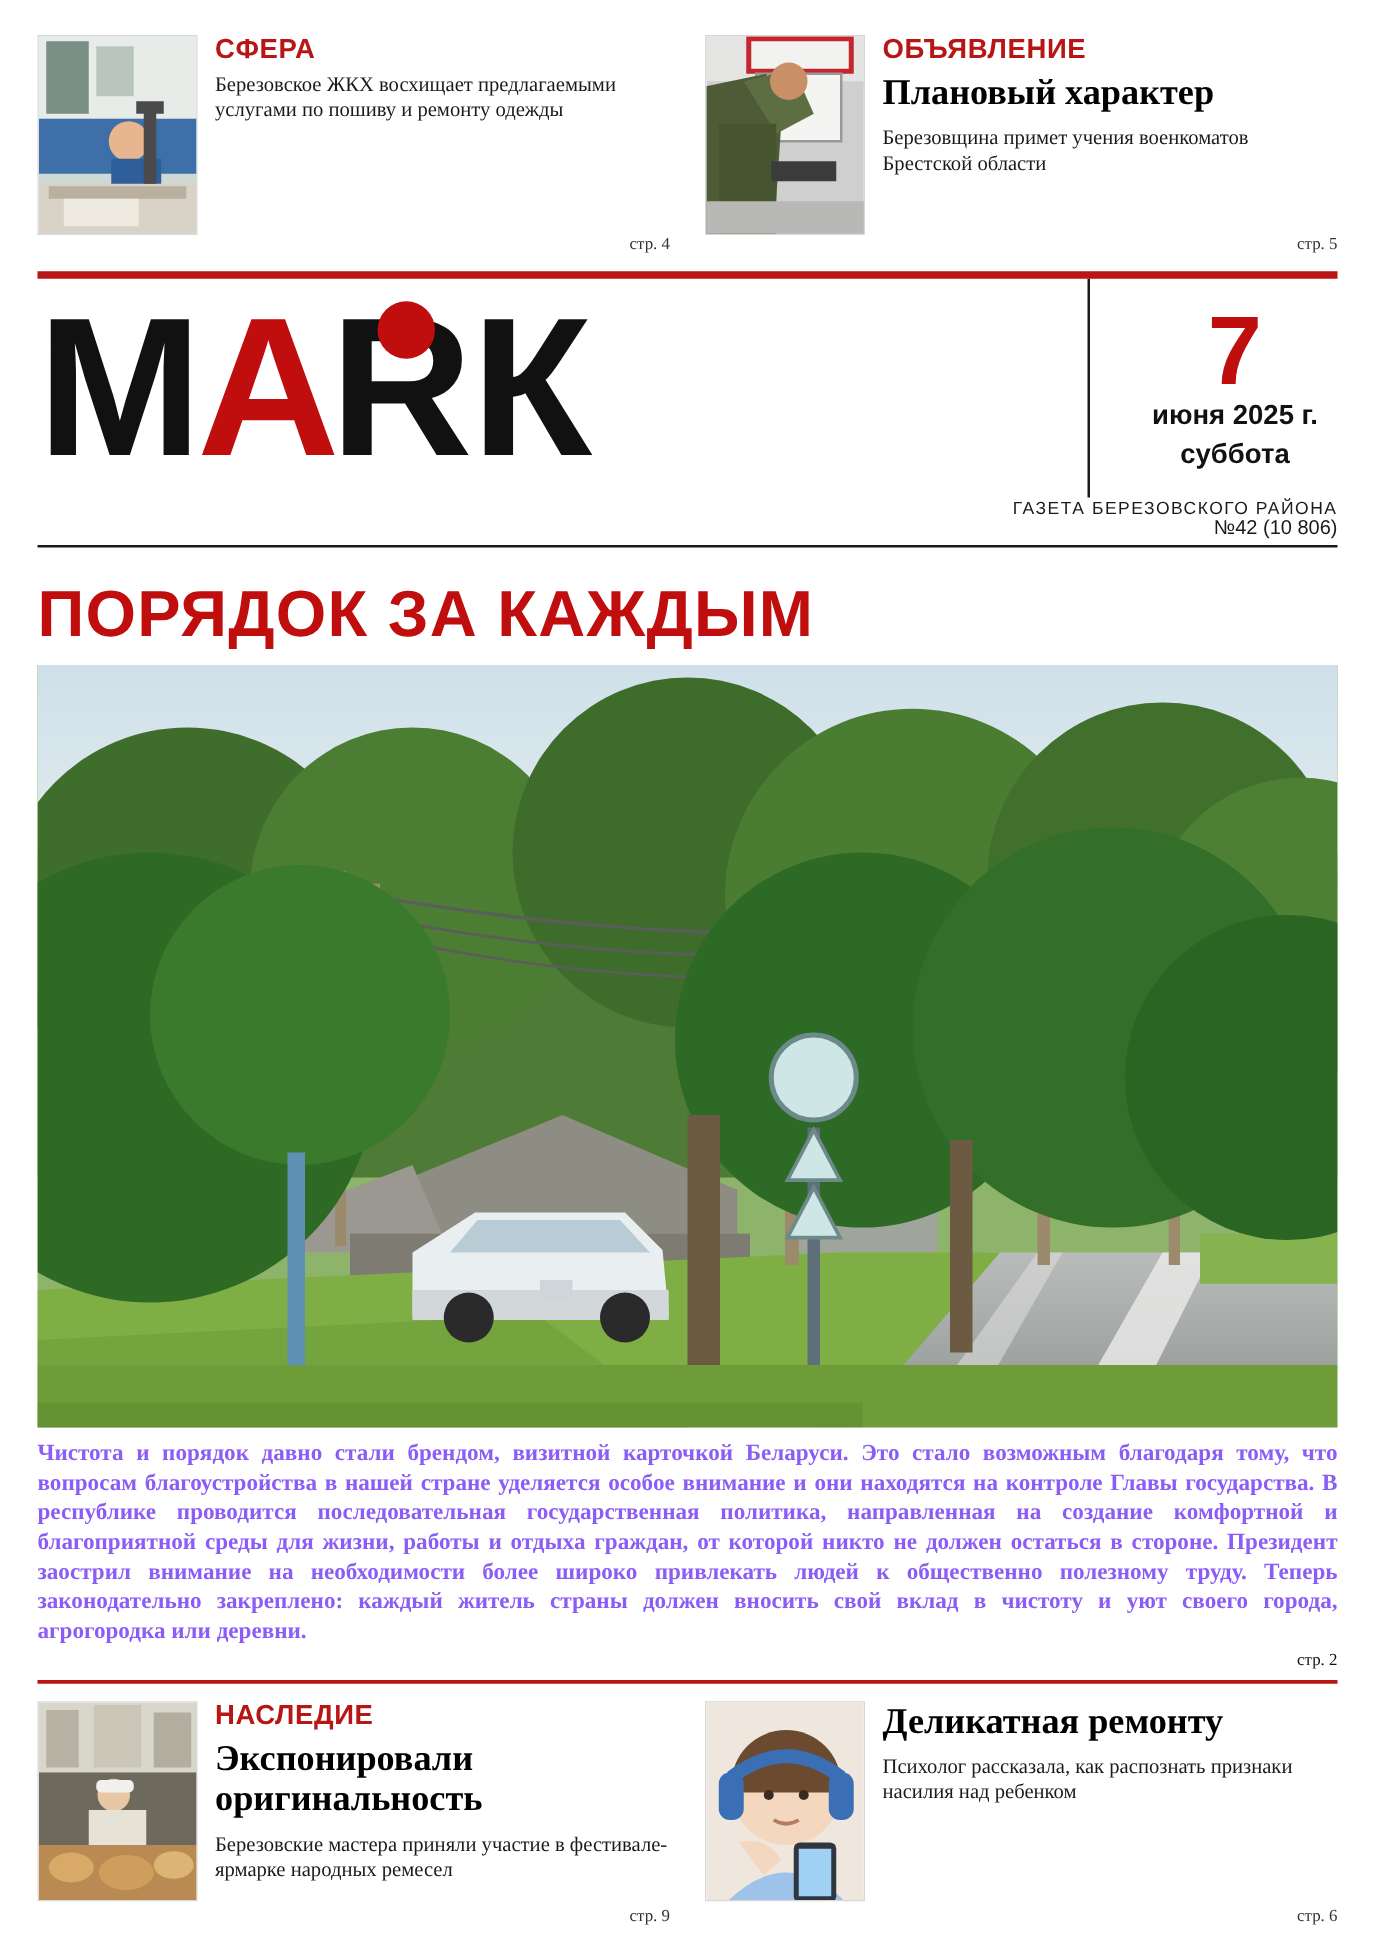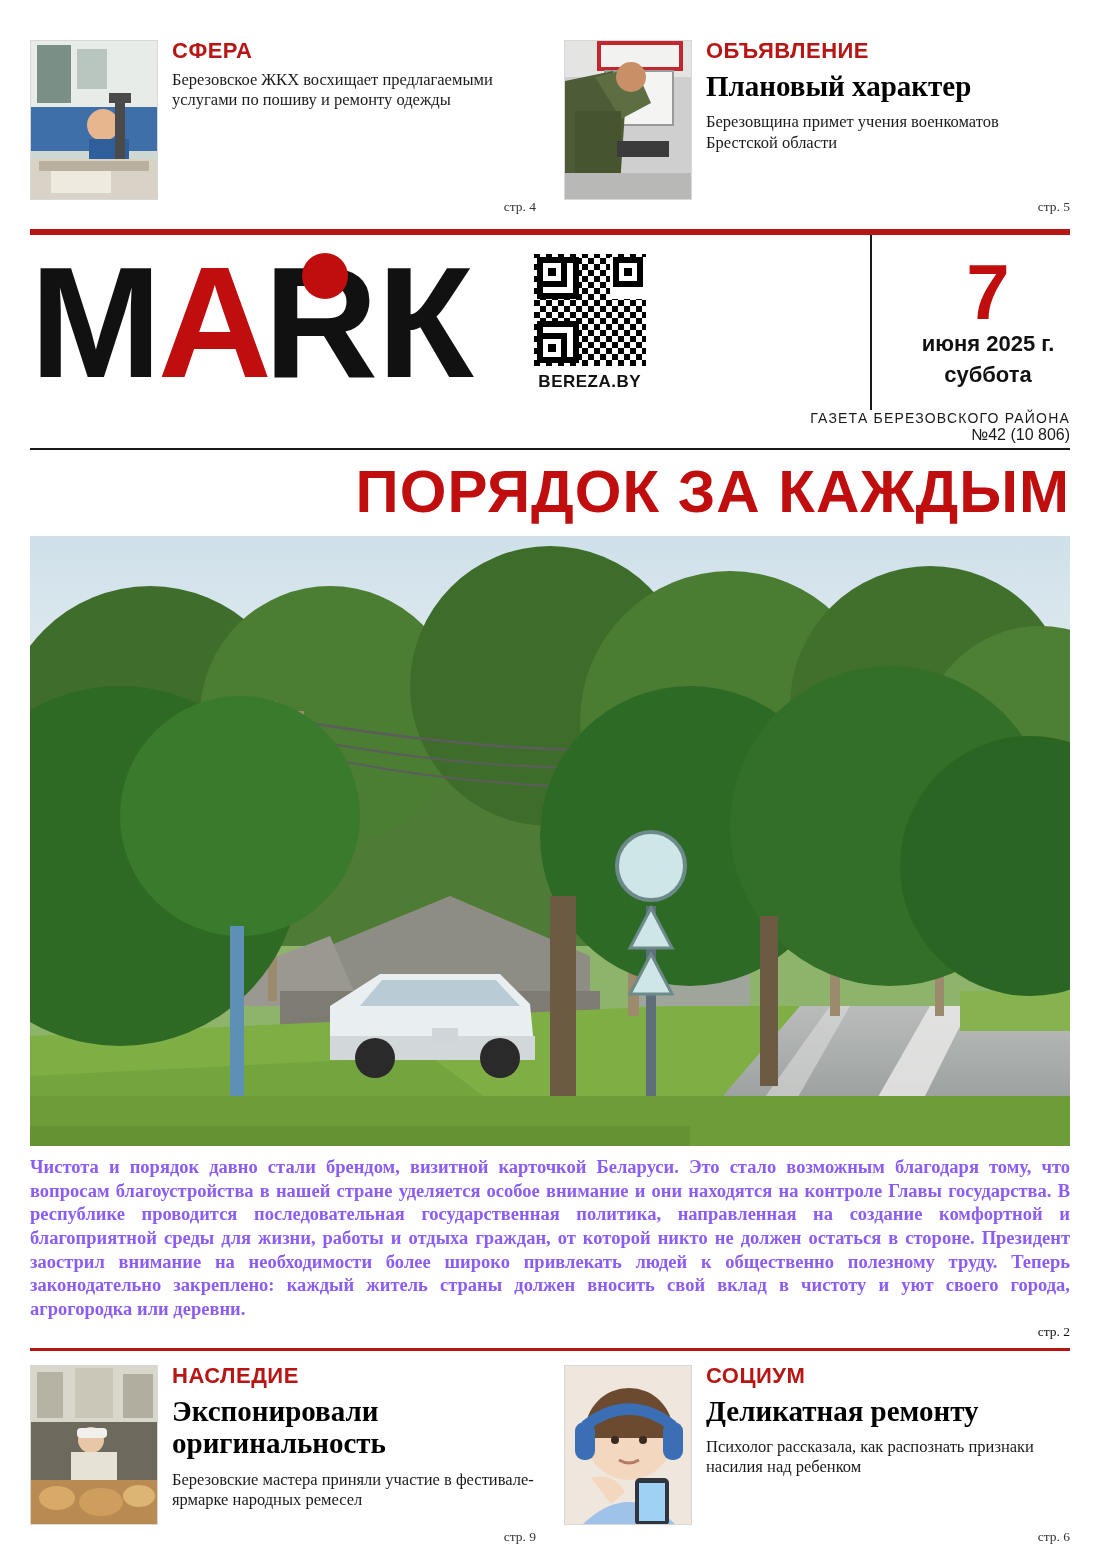--- a/index.html
+++ b/index.html
@@ -9,21 +9,21 @@
   }
   body {
     width: 1100px; height: 1556px;
     font-family: "Liberation Serif", serif;
     color: #111;
     position: relative;
     overflow: hidden;
   }
   .page {
     width: 1100px; height: 1556px;
-    padding: 40px 30px 0 30px;
+    padding: 28px 30px 0 30px;
     position: relative;
   }
 
   
   .top-teasers {
     display: flex;
     gap: 28px;
     height: 175px;
   }
   .teaser {
@@ -197,25 +197,25 @@
     font-family: "Liberation Sans", sans-serif;
     font-size: 16px;
     color: #1a1a1a;
   }
 
   
   .main-headline {
     font-family: "Liberation Sans", sans-serif;
     font-weight: bold;
     color: #c00d0d;
-    font-size: 60px;
+    font-size: 52px;
     line-height: 1;
-    text-align: right;
+    text-align: left;
     letter-spacing: 1px;
-    margin: 12px 0 14px 0;
+    margin: 28px 0 14px 0;
   }
 
   
   .hero {
     position: relative;
     width: 1040px;
     height: 610px;
     overflow: hidden;
     background: #8db46a;
   }
@@ -313,28 +313,20 @@
     <div class="logo-wrap">
       <div class="logo">
         <span>М</span>
           <span class="red">А</span>
           <span class="mirror">Я</span>
           <span>К</span>
       </div>
       <div class="logo-dot"></div>
     </div>
 
-    <div class="qr-block">
-      <div class="qr">
-        <span class="qr-inner1"></span>
-          <span class="qr-inner2"></span>
-          <span class="qr-inner3"></span>
-      </div>
-      <div class="qr-label">BEREZA.BY</div>
-    </div>
 
     <div class="date-block">
       <div class="date-num">7</div>
       <div class="date-line">июня 2025 г.</div>
       <div class="date-line">суббота</div>
     </div>
   </div>
 
   <div class="strip">
     <div class="strip-left">ГАЗЕТА БЕРЕЗОВСКОГО РАЙОНА</div>
@@ -495,21 +487,20 @@
           <circle cx="50" cy="74" r="4" fill="#3b2a1e"></circle>
           <circle cx="78" cy="74" r="4" fill="#3b2a1e"></circle>
           <path d="M54 94 q10 6 20 0" stroke="#b57c62" stroke-width="3" fill="none"></path>
           <path d="M16 160 q48 -48 96 0 z" fill="#9fc2e8"></path>
           <rect x="70" y="112" width="34" height="48" rx="5" fill="#2f3640"></rect>
           <rect x="74" y="117" width="26" height="38" fill="#9fd1f5"></rect>
           <path d="M26 112 q22 -6 34 14 l-14 12 z" fill="#f3d8bf"></path>
         </svg>
       </div>
       <div class="teaser-body">
-        <div class="kicker">СОЦИУМ</div>
         <div class="teaser-title">Деликатная ремонту</div>
         <div class="teaser-text">Психолог рассказала, как распознать признаки насилия над ребенком</div>
         <div class="teaser-page">стр. 6</div>
       </div>
     </div>
   </div>
 
 </div>
 
 </body></html>

